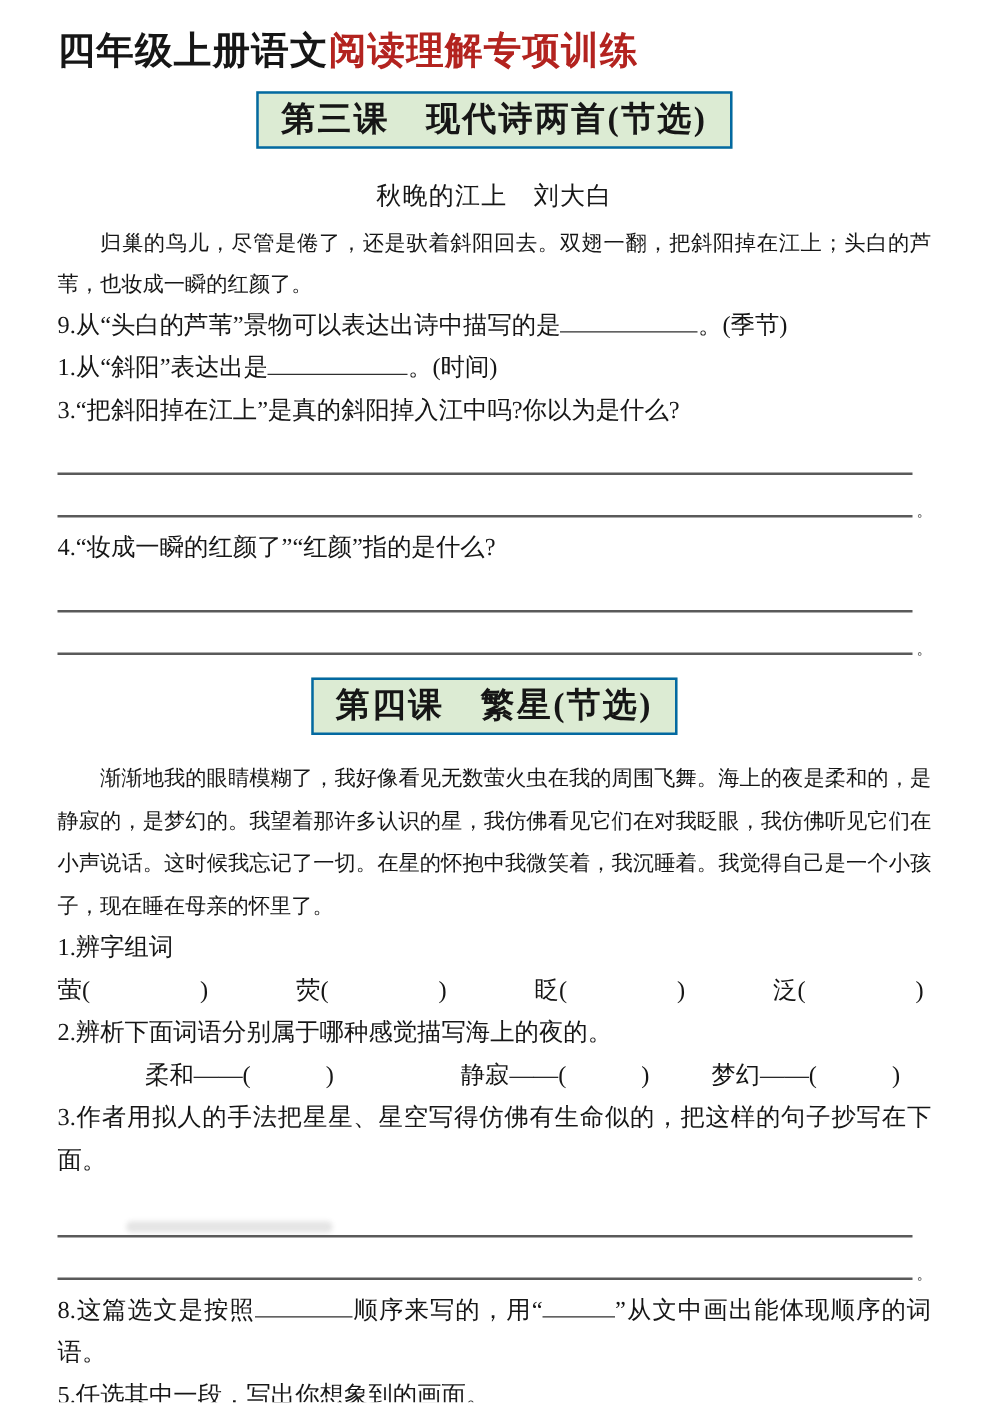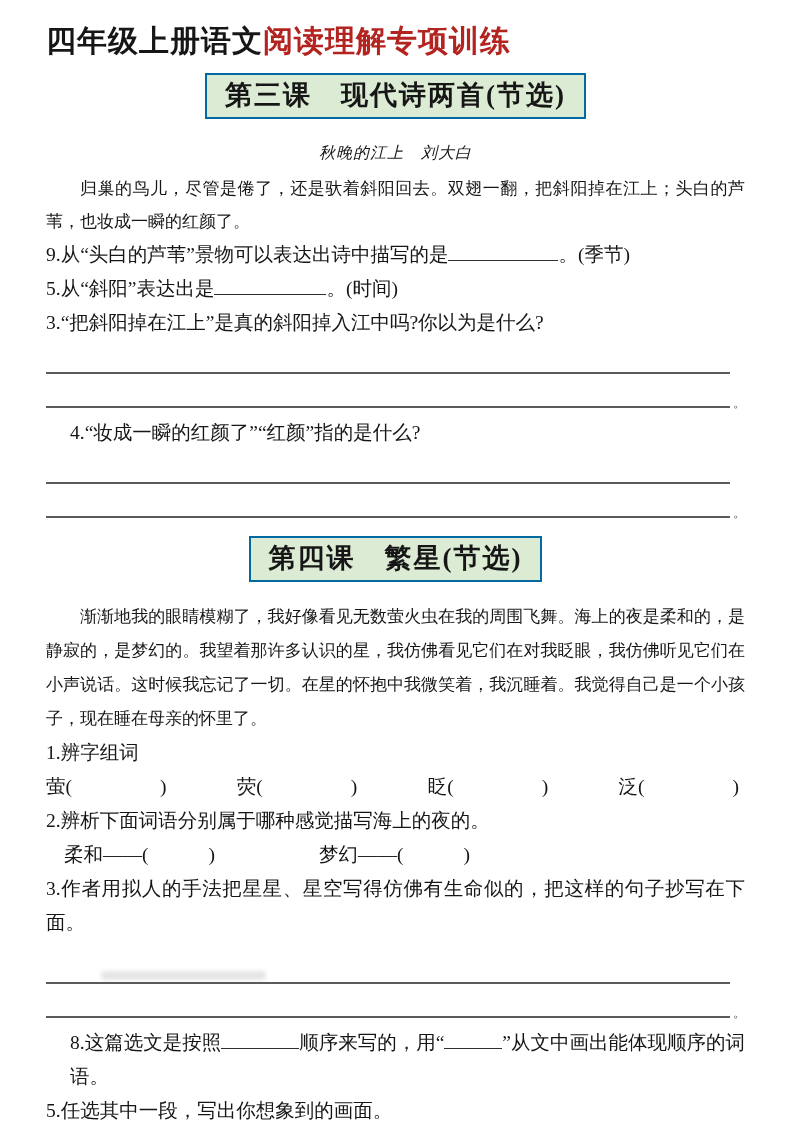--- a/index.html
+++ b/index.html
@@ -38,24 +38,23 @@
     padding:2px 18px 4px;
     font-size:27px;
     font-weight:bold;
     letter-spacing:2px;
     white-space:nowrap;
   }
 
   
   .poem-title {
     text-align:center;
-    font-size:16px;
+    font-size:20px;
     margin-bottom:8px;
     letter-spacing:1px;
-    font-style:italic;
   }
   .passage {
     font-size:17px;
     line-height:33px;
     text-align:justify;
     text-indent:2em;
   }
   .passage.s2 { line-height:34px; }
 
   .q {
@@ -109,49 +108,50 @@
     justify-content:space-between;
     font-size:19.5px;
     line-height:34px;
     padding-right:6px;
   }
   .row3 {
     display:flex;
     font-size:19.5px;
     line-height:34px;
     padding-left:18px;
+    text-align:center;
   }
   .row3 .pair { margin-right:0; }
   .row3 .pair:nth-child(1){ width:255px; }
   .row3 .pair:nth-child(2){ width:250px; }
   .pair { white-space:nowrap; }
   .pair .gap { display:inline-block; }
   .g88 { width:88px; }
   .g60 { width:60px; }
 
-  .spacer-q4a { margin-top:8px;margin-left:24px; }
+  .spacer-q4a { margin-top:8px; }
 </style>
 </head>
 <body>
 
 <div class="page">
 
   <div class="doc-title"><span>四年级上册语文</span><span class="red">阅读理解专项训练</span></div>
 
   <div class="lesson-row first">
     <span class="lesson-box">第三课　现代诗两首(节选)</span>
   </div>
 
   <div class="poem-title">秋晚的江上　刘大白</div>
 
   <p class="passage">归巢的鸟儿，尽管是倦了，还是驮着斜阳回去。双翅一翻，把斜阳掉在江上；头白的芦苇，也妆成一瞬的红颜了。</p>
 
   <p class="q"><span>9.从“头白的芦苇”景物可以表达出诗中描写的是</span><span class="blank w110"></span><span>。(季节)</span></p>
 
-  <p class="q"><span>5.从“斜阳”表达出是</span><span class="blank w112"></span><span>。(时间)</span></p>
+  <p class="q"><span>1.从“斜阳”表达出是</span><span class="blank w112"></span><span>。(时间)</span></p>
 
   <p class="q">3.“把斜阳掉在江上”是真的斜阳掉入江中吗?你以为是什么?</p>
 
   <div class="ansline">
     <div class="rule"></div>
     <div class="period-spacer"></div>
   </div>
   <div class="ansline">
     <div class="rule"></div>
     <span class="period">。</span>
@@ -180,20 +180,21 @@
     <span class="pair"><span>萤(</span><span class="gap g88"></span><span>)</span></span>
     <span class="pair"><span>荧(</span><span class="gap g88"></span><span>)</span></span>
     <span class="pair"><span>眨(</span><span class="gap g88"></span><span>)</span></span>
     <span class="pair"><span>泛(</span><span class="gap g88"></span><span>)</span></span>
   </div>
 
   <p class="q">2.辨析下面词语分别属于哪种感觉描写海上的夜的。</p>
 
   <div class="row3">
     <span class="pair"><span>柔和——(</span><span class="gap g60"></span><span>)</span></span>
+    <span class="pair"><span>静寂——(</span><span class="gap g60"></span><span>)</span></span>
     <span class="pair"><span>梦幻——(</span><span class="gap g60"></span><span>)</span></span>
   </div>
 
   <p class="q">3.作者用拟人的手法把星星、星空写得仿佛有生命似的，把这样的句子抄写在下面。</p>
 
   <div class="ansline" style="margin-top:10px;">
     <div class="smudge"></div>
     <div class="rule"></div>
     <div class="period-spacer"></div>
   </div>

